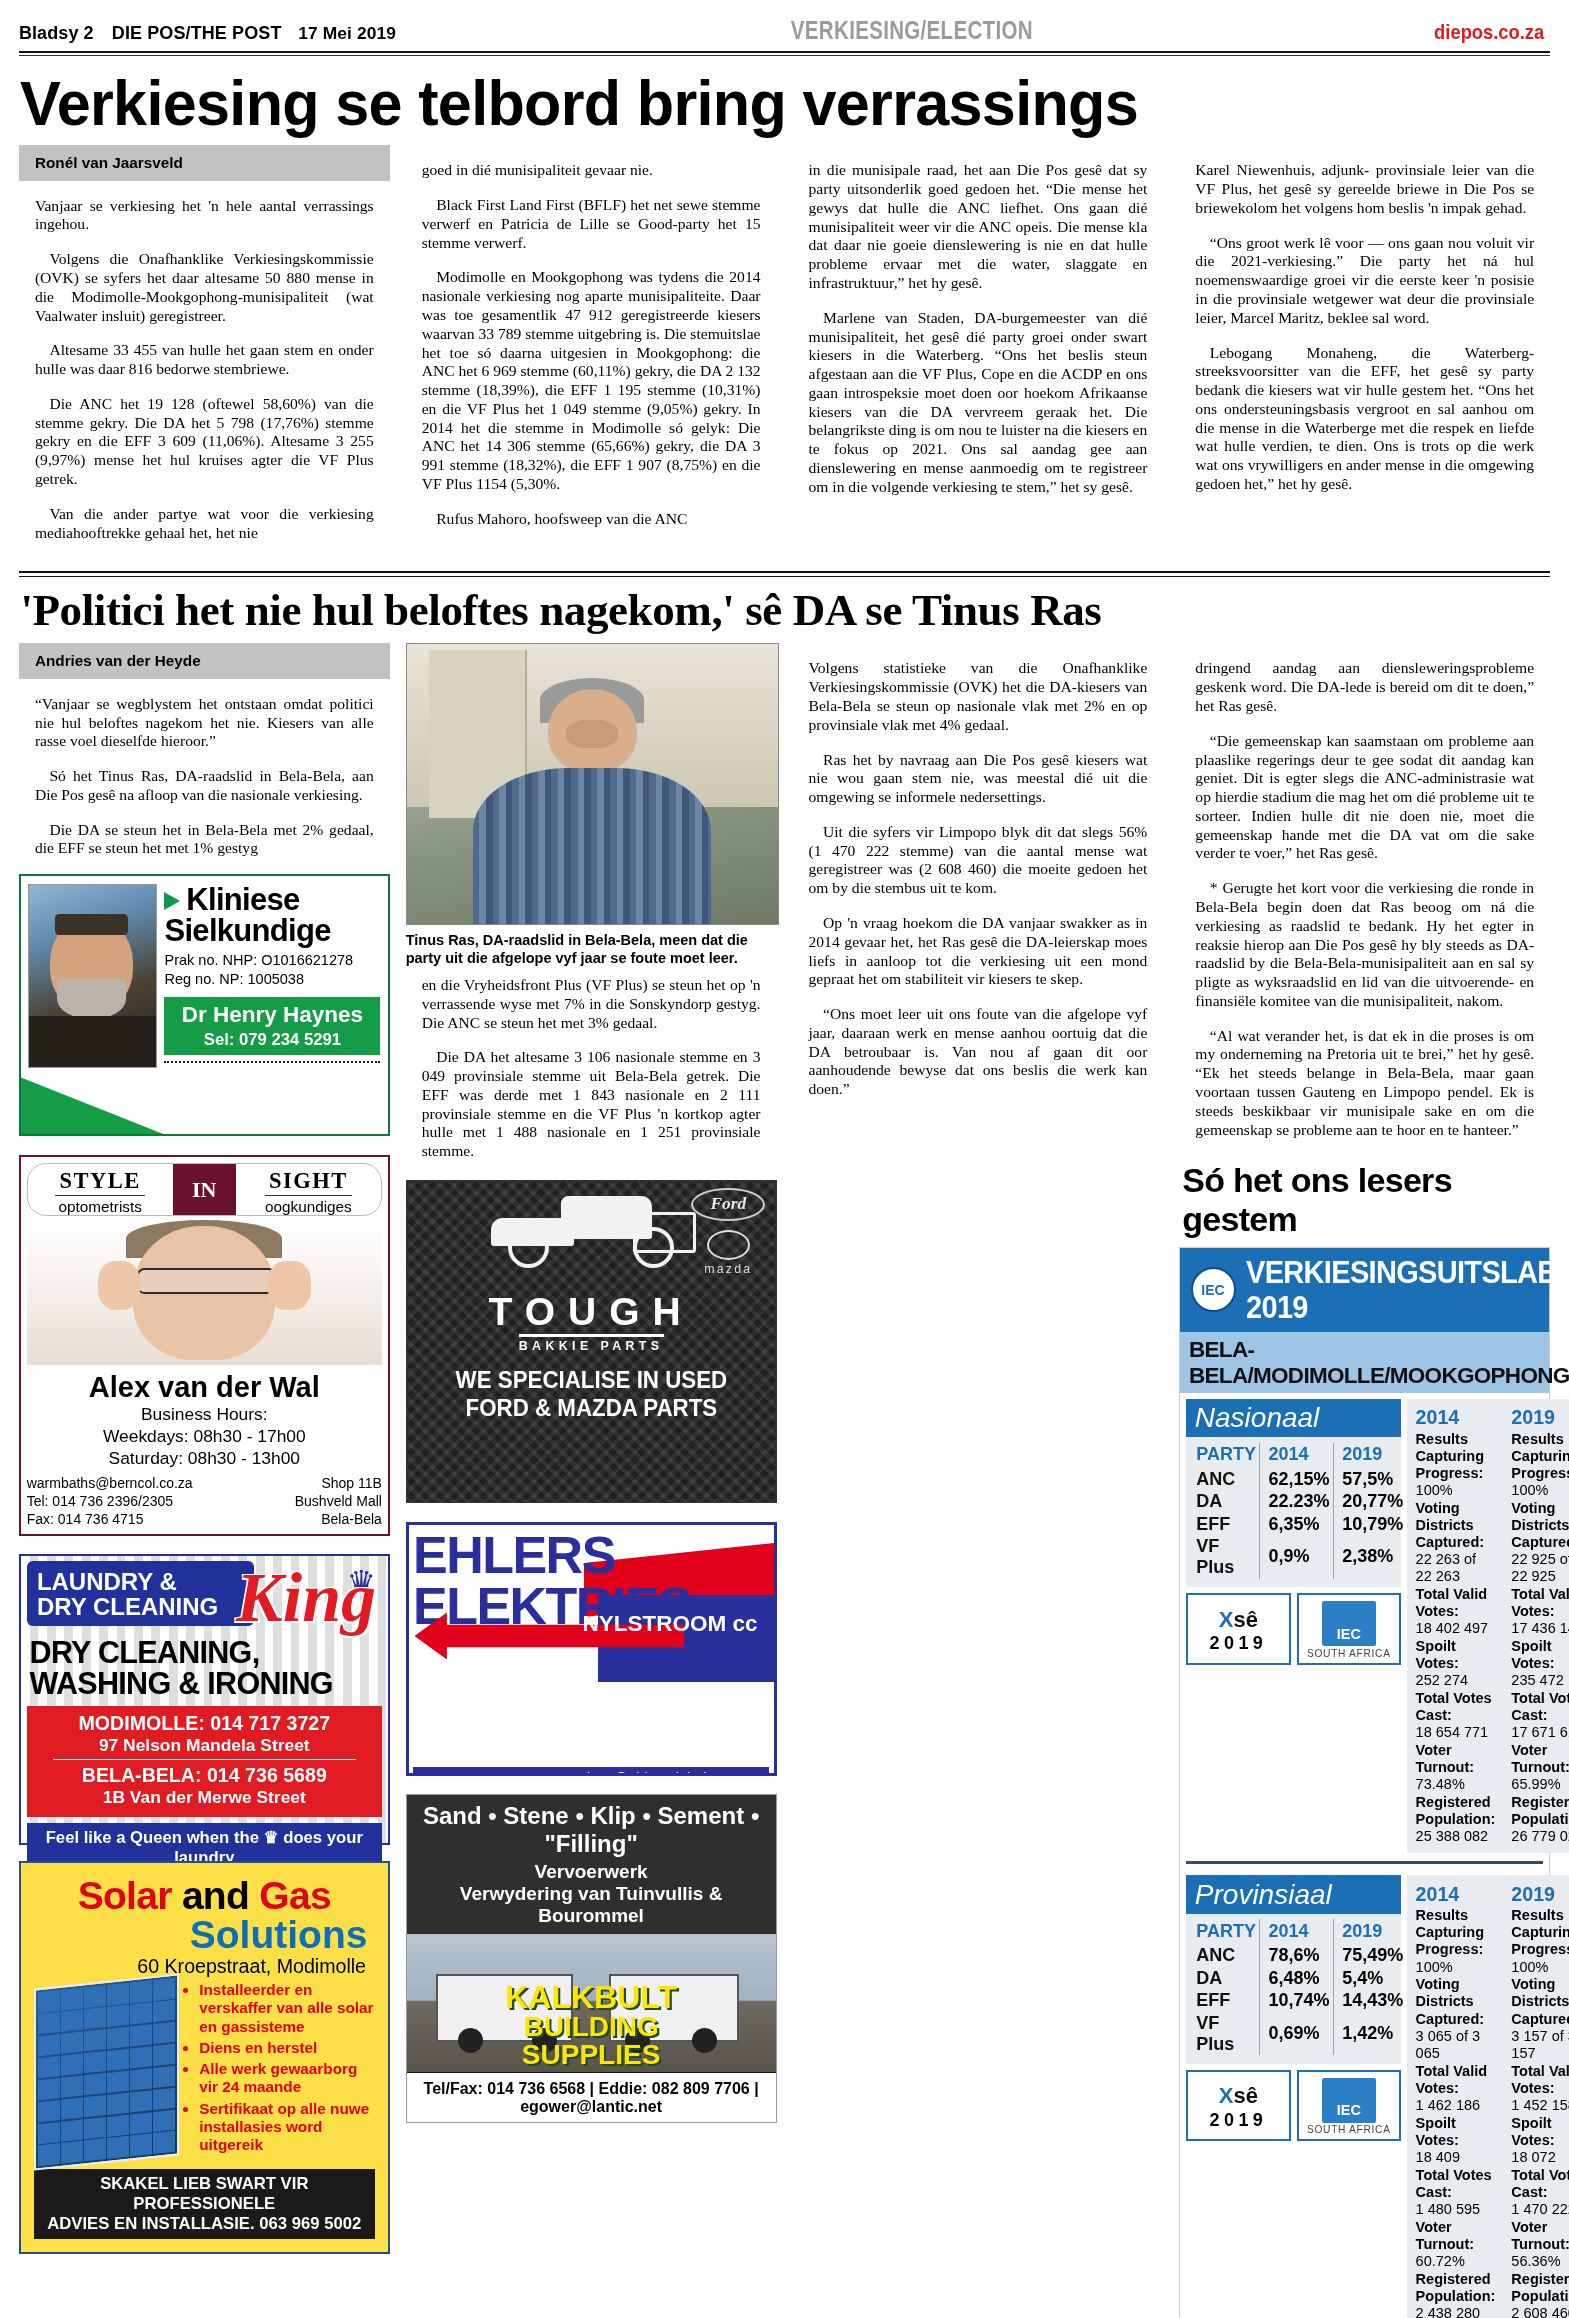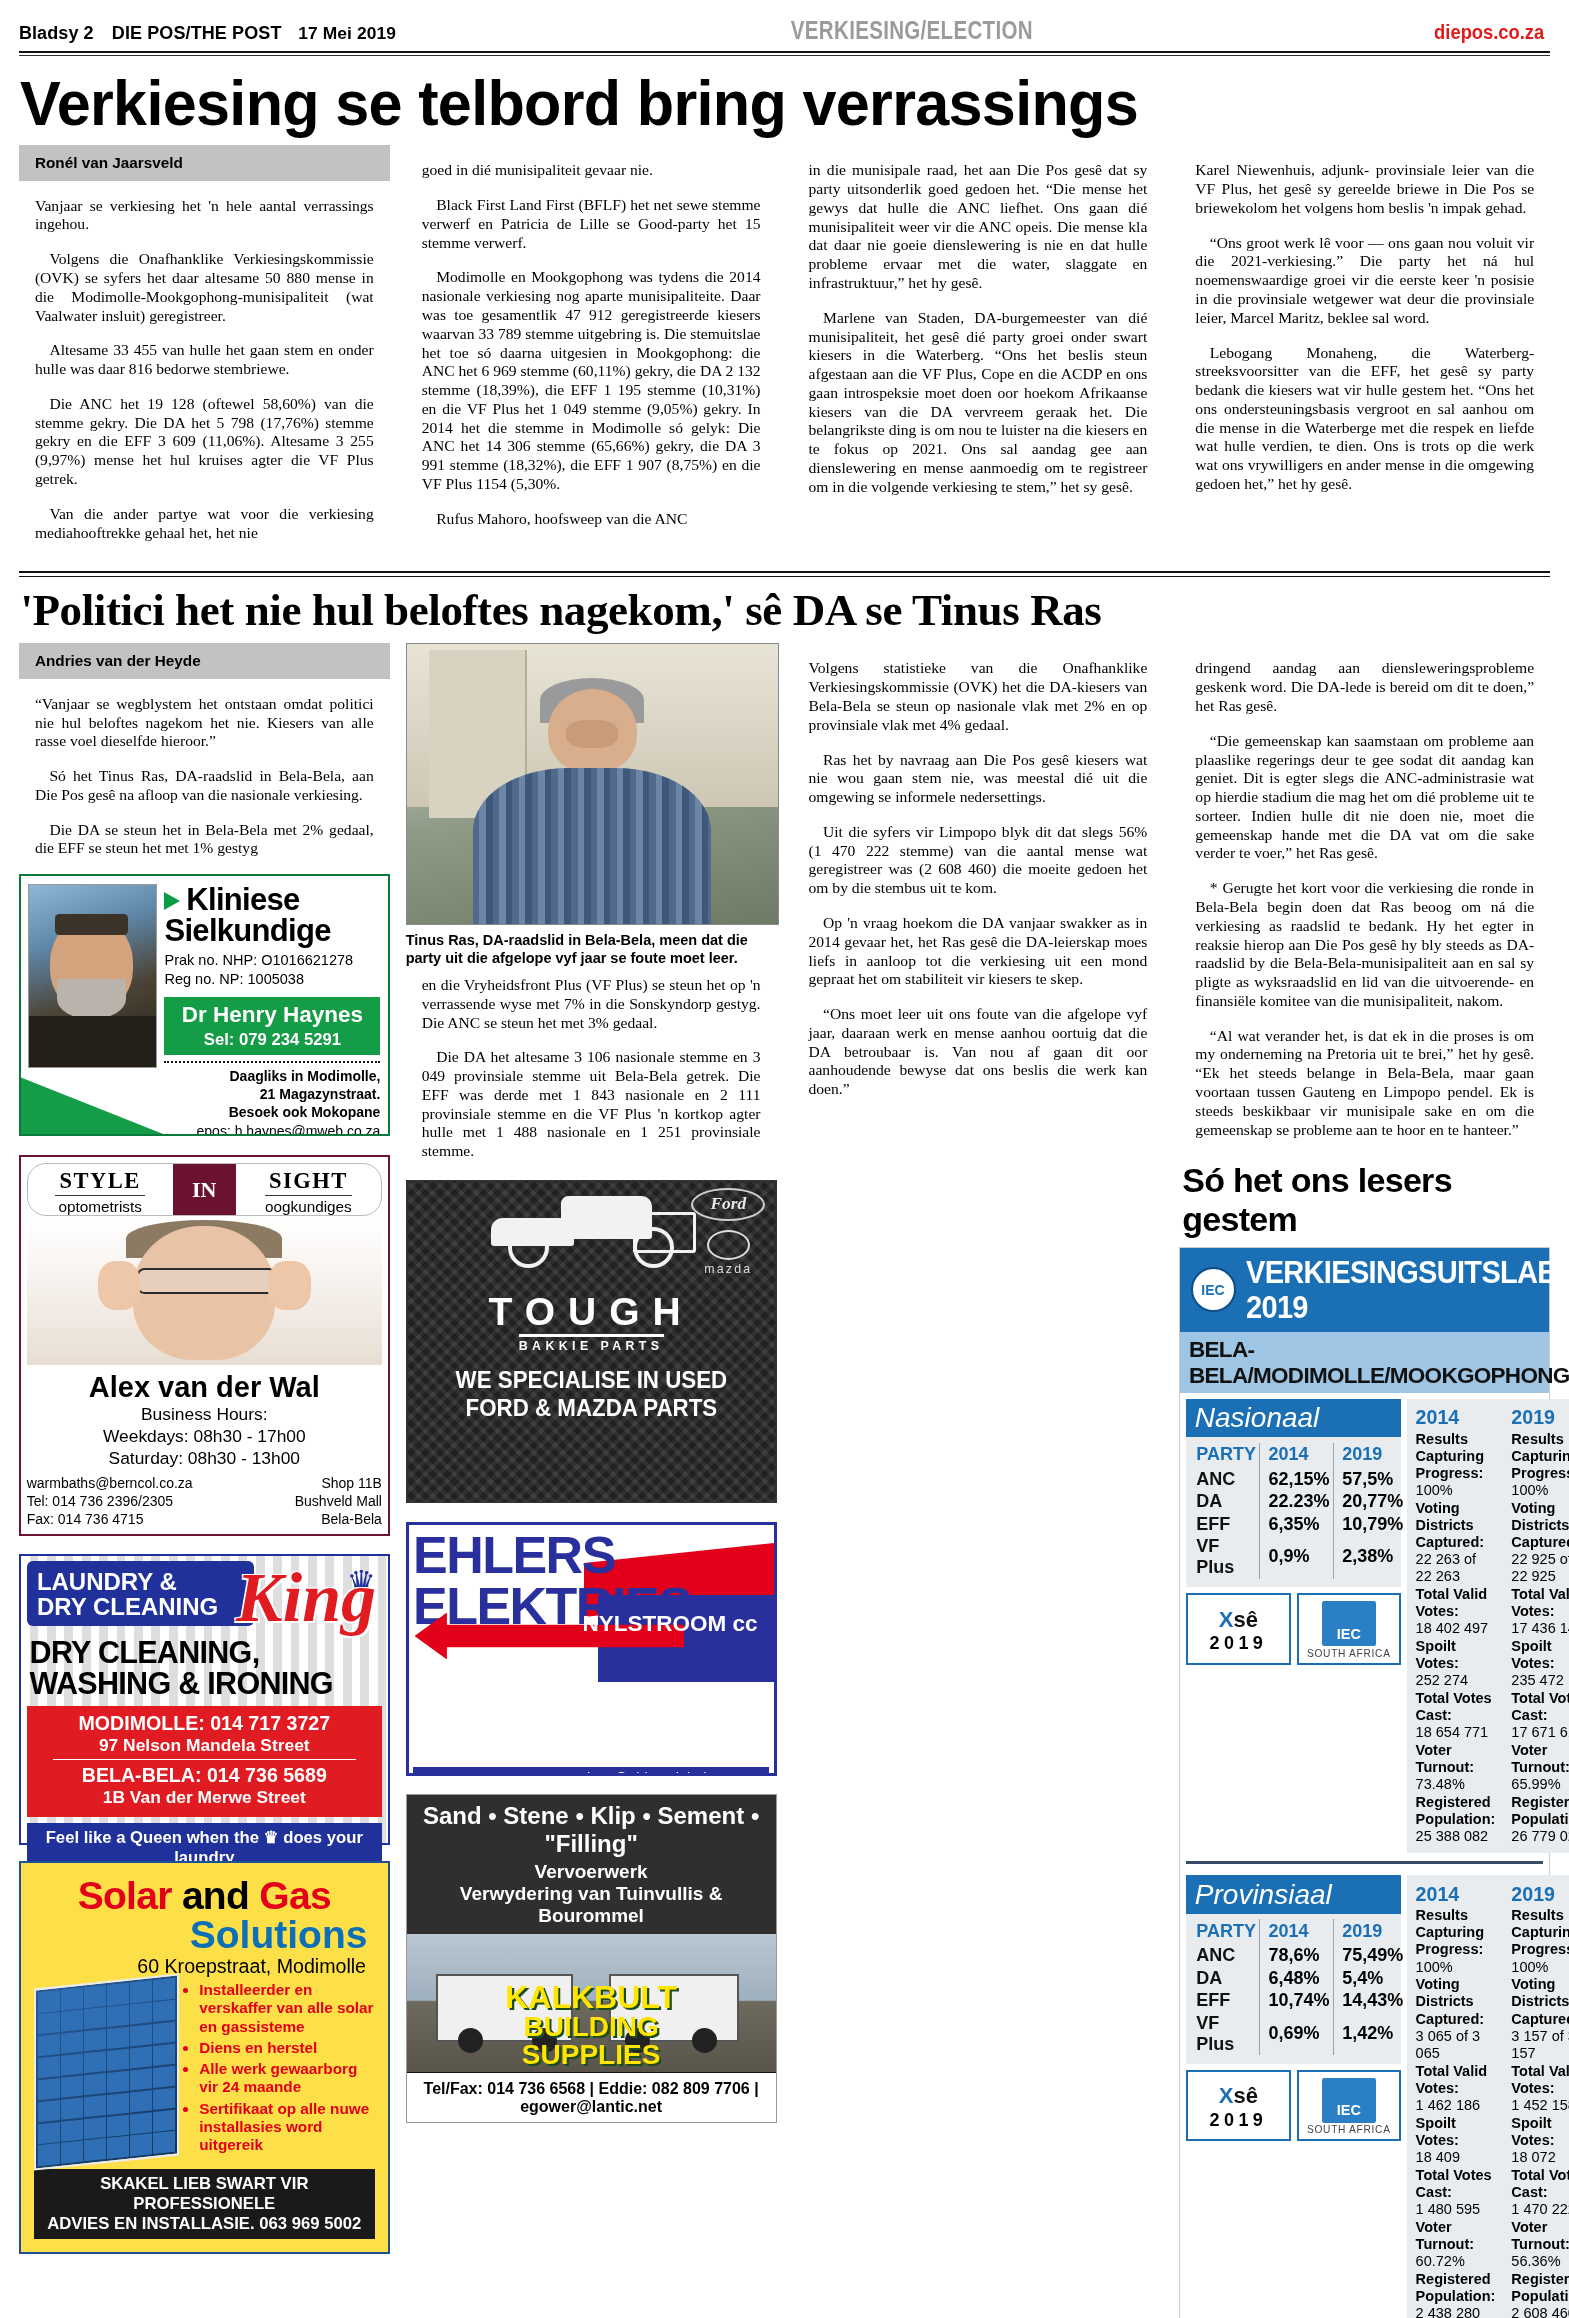--- a/index.html
+++ b/index.html
@@ -272,26 +272,20 @@
             </div>
             <div class="klin-small">
               <div>Prak no. NHP: O1016621278</div>
               <div>Reg no. NP: 1005038</div>
             </div>
             <div class="klin-green">
               <div class="n">Dr Henry Haynes</div>
               <div class="t">Sel: 079 234 5291</div>
             </div>
             <div class="klin-dots"></div>
-            <div class="klin-foot">
-              <div>Daagliks in Modimolle,</div>
-              <div>21 Magazynstraat.</div>
-              <div>Besoek ook Mokopane</div>
-              <div class="em">epos: h.haynes@mweb.co.za</div>
-            </div>
           </div>
         </div>
       </div>
 
       <div class="ad-opt" style="margin-top:19px;">
         <div class="opt-logo">
           <div class="opt-l">
             <div class="opt-big">STYLE</div>
             <div class="opt-sub">optometrists</div>
           </div>

